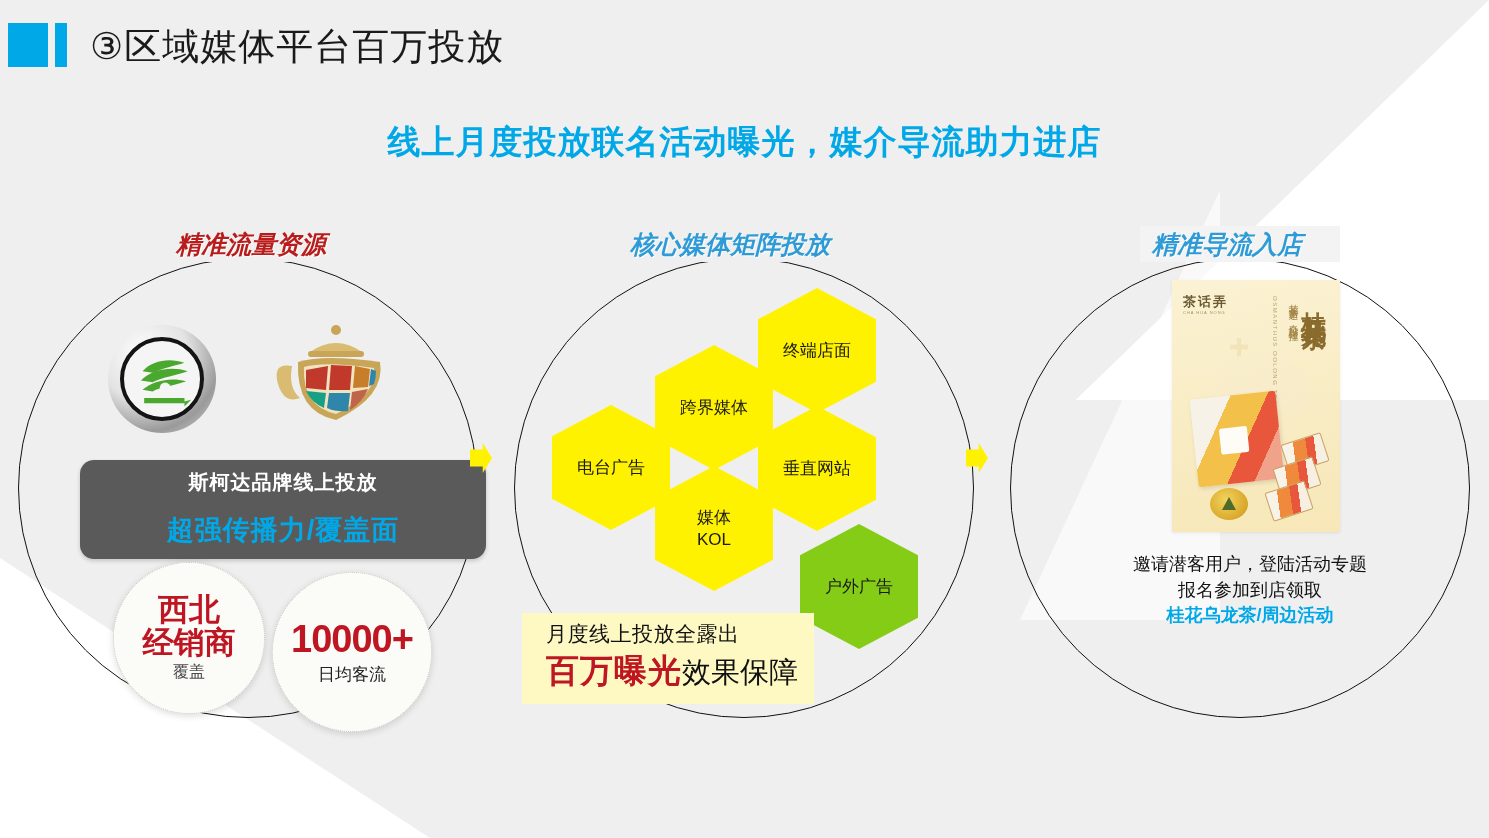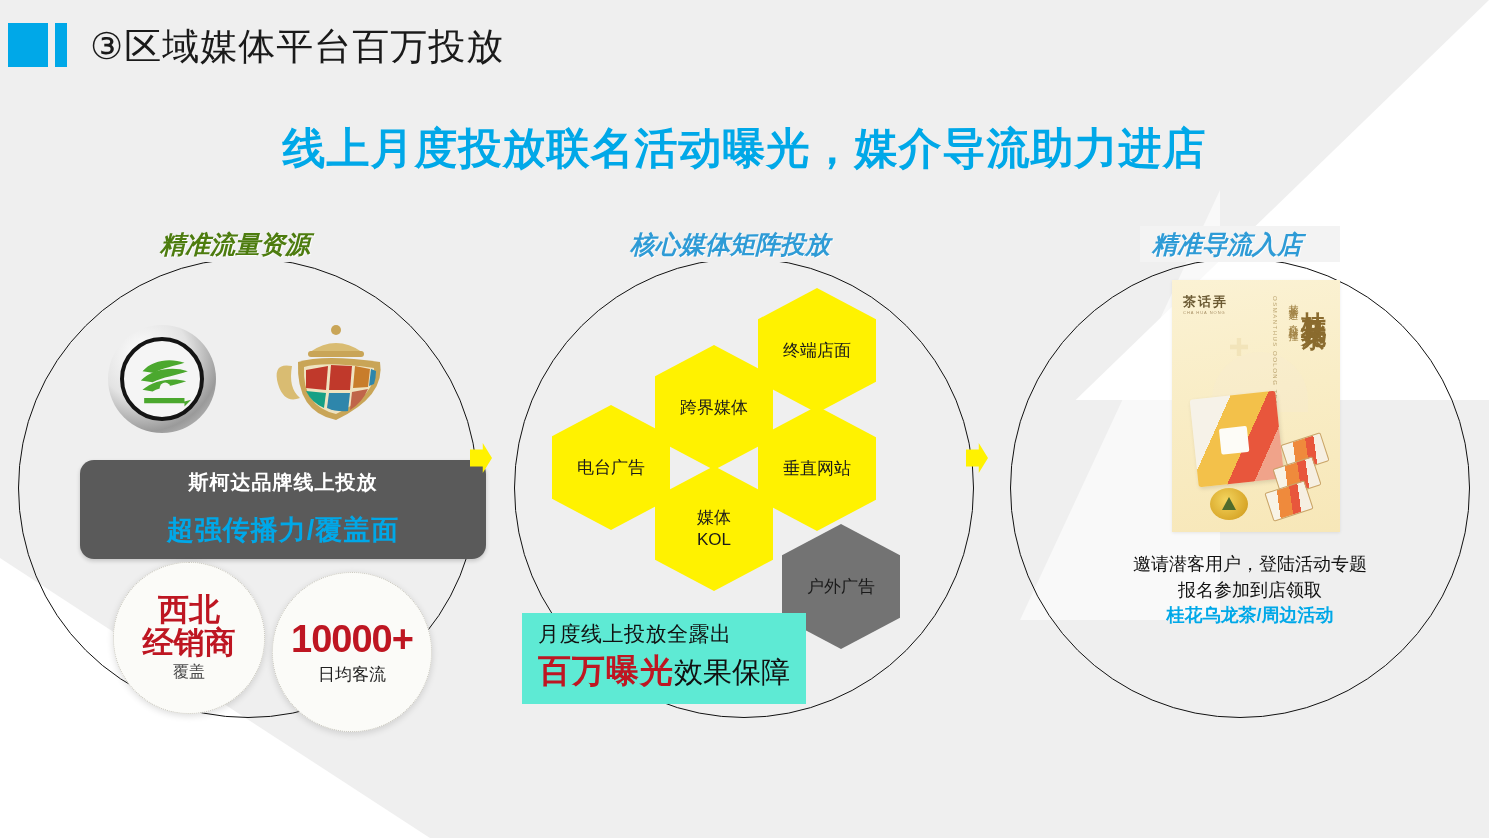--- a/index.html
+++ b/index.html
@@ -45,21 +45,21 @@
   .title-bar-a { width: 40px; height: 44px; }
   .title-bar-b { width: 12px; height: 44px; }
   .page-title {
     position: absolute; left: 90px; top: 22px;
     font-size: 37px; color: #1a1a1a; font-weight: 400;
     letter-spacing: 1px; white-space: nowrap;
   }
   .subtitle {
     position: absolute; left: 0; top: 120px; width: 1489px;
     text-align: center;
-    font-size: 43px; font-weight: bold; letter-spacing: 1px;
+    font-size: 33px; font-weight: bold; letter-spacing: 1px;
   }
   .circle {
     position: absolute;
     border: 1.6px solid #111;
     border-radius: 50%;
   }
   .col-header {
     position: absolute;
     font-size: 25px; font-weight: bold; font-style: italic;
     white-space: nowrap;
@@ -127,21 +127,21 @@
   
   .hex {
     position: absolute;
     clip-path: polygon(50% 0%, 100% 25%, 100% 75%, 50% 100%, 0% 75%, 0% 25%);
     display: flex; align-items: center; justify-content: center;
     text-align: center; font-size: 17px; color: #1a1a1a;
     line-height: 1.25; z-index: 4;
   }
   .white-banner {
     position: absolute; left: 522px; top: 613px;
-    background: #5eead4; padding: 7px 16px 10px 16px; z-index: 7;
+    background: #fef9c3; padding: 7px 16px 10px 24px; z-index: 7;
   }
   .white-banner .l1 { font-size: 21px; color: #111; font-weight: 500; letter-spacing: .5px; }
   .white-banner .l2 { margin-top: 1px; white-space: nowrap; }
   .white-banner .l2 .hl { font-size: 33px; font-weight: bold; letter-spacing: 1px; }
   .white-banner .l2 .rest { font-size: 29px; color: #111; font-weight: 500; }
 
   
   .poster {
     position: absolute; left: 1172px; top: 280px;
     width: 168px; height: 252px;
@@ -228,21 +228,21 @@
 
   <div class="title-bar-wrap">
     <div class="title-bar-a" style="background: rgb(0, 168, 232);"></div>
     <div class="title-bar-b" style="background: rgb(0, 168, 232);"></div>
   </div>
   <div class="page-title">③区域媒体平台百万投放</div>
   <div class="subtitle" style="color: rgb(0, 168, 232);">线上月度投放联名活动曝光，媒介导流助力进店</div>
 
   <div class="circle" style="left:18px; top:258px; width:460px; height:460px;"></div>
   <div class="header-mask" style="left:150px; top:226px; width:230px; height:36px;"></div>
-  <div class="col-header" style="left: 160px; top: 228px; color: #4d7c0f; font-family: Liberation Serif, serif;">精准流量资源</div>
+  <div class="col-header" style="left: 176px; top: 228px; color: #b91c1c; font-family: Liberation Serif, serif;">精准流量资源</div>
 
   <div class="logo-skoda">
     <div class="inner">
       <svg viewBox="0 0 100 100" width="84" height="84">
         <g fill="#4BA82E">
           <path d="M22 36 C34 22 56 20 72 26 C60 30 46 32 36 38 Z"></path>
           <path d="M20 47 C34 33 58 30 76 36 C62 41 46 43 34 49 Z"></path>
           <path d="M22 58 C36 46 58 43 74 48 C60 53 44 55 34 60 Z"></path>
           <path d="M24 68 L72 68 L72 72 L80 70 L72 78 L72 74 L24 74 Z"></path>
         </g>
@@ -300,21 +300,21 @@
   <div class="hex" style="left: 655px; top: 466px; width: 118px; height: 125px; white-space: pre-line; background: rgb(255, 242, 0);">
     <span style="white-space:pre-line;">媒体
 KOL</span>
   </div>
   <div class="hex" style="left: 758px; top: 288px; width: 118px; height: 125px; background: rgb(255, 242, 0);">
     <span>终端店面</span>
   </div>
   <div class="hex" style="left: 758px; top: 406px; width: 118px; height: 125px; background: rgb(255, 242, 0);">
     <span>垂直网站</span>
   </div>
-  <div class="hex" style="left: 782px; top: 524px; width: 118px; height: 125px; background: #737373;">
+  <div class="hex" style="left: 800px; top: 524px; width: 118px; height: 125px; background: #84cc16;">
     <span>户外广告</span>
   </div>
 
   <div class="white-banner">
     <div class="l1">月度线上投放全露出</div>
     <div class="l2">
       <span class="hl" style="color: rgb(190, 22, 34);">百万曝光</span><span class="rest">效果保障</span>
     </div>
   </div>
 

